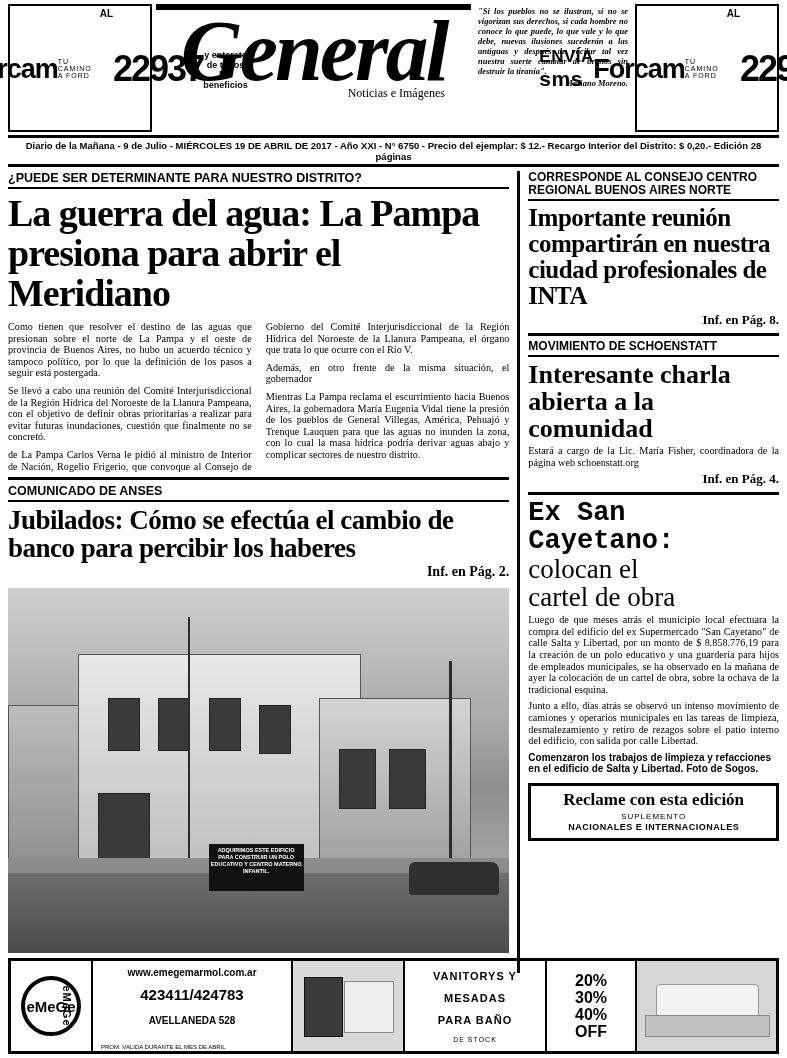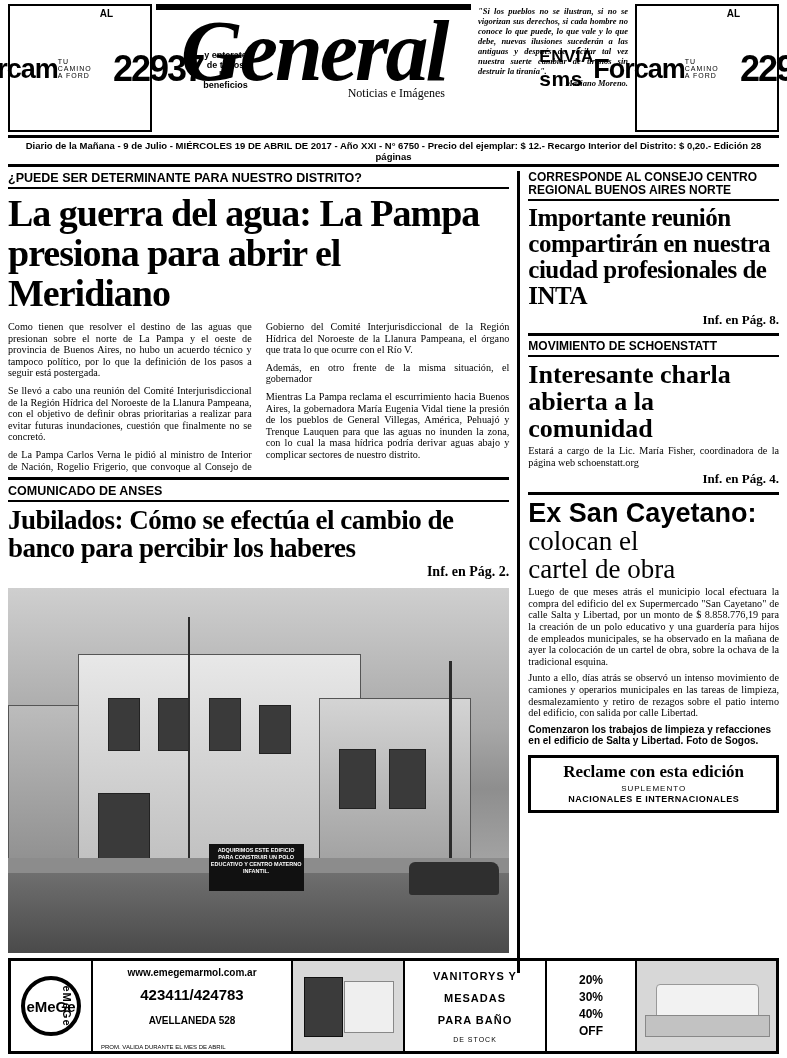--- a/index.html
+++ b/index.html
@@ -60,21 +60,21 @@
 
   .caption{font-family:"Liberation Sans",sans-serif;font-weight:bold;font-size:10px;line-height:11.5px;margin-top:5px;}
 
   
   .rk{font-family:"Liberation Sans",sans-serif;font-weight:bold;font-size:12px;line-height:13px;}
   h2.rhead{font-family:"Liberation Serif",serif;font-weight:bold;font-size:25px;line-height:26px;margin:3px 0 0 0;letter-spacing:-.5px;}
   h2.rhead2{font-family:"Liberation Serif",serif;font-weight:bold;font-size:26px;line-height:27px;margin:3px 0 0 0;}
   .rbody{font-size:10.2px;line-height:11.6px;text-align:justify;margin-top:3px;}
   .rbody p{margin:0 0 5px 0;}
   .rinf{font-family:"Liberation Serif",serif;font-weight:bold;font-size:13px;text-align:right;margin-top:3px;}
-  h2.rbig{font-family:Liberation Sans, sans-serif;font-weight:bold;font-size:27px;line-height:28px;margin:4px 0 0 0;}
+  h2.rbig{font-family:Liberation Mono, monospace;font-weight:bold;font-size:27px;line-height:28px;margin:4px 0 0 0;}
   .rlight{font-family:"Liberation Serif",serif;font-size:27px;line-height:28px;margin:0;}
 
   
   .extra{border:3px solid #000;margin-top:8px;padding:4px 6px 6px 6px;}
   .extra .t1{font-family:"Liberation Serif",serif;font-weight:bold;font-size:17px;text-align:center;}
   .extra .row{display:flex;align-items:center;justify-content:center;gap:4px;margin-top:2px;}
   .extra .sup{font-family:"Liberation Sans",sans-serif;font-size:8px;letter-spacing:1px;}
   .extra .big{font-family:"Liberation Sans",sans-serif;font-weight:bold;font-size:34px;line-height:32px;letter-spacing:-1px;}
   .extra .t2{font-family:"Liberation Sans",sans-serif;font-weight:bold;font-size:9px;text-align:center;letter-spacing:.5px;margin-top:1px;}
 
@@ -83,21 +83,21 @@
   .ba-logo{width:80px;border-right:2px solid #000;display:flex;align-items:center;justify-content:center;position:relative;}
   .ba-logo .ring{width:52px;height:52px;border-radius:50%;border:4px solid #000;display:flex;align-items:center;justify-content:center;font-family:"Liberation Sans",sans-serif;font-weight:bold;font-size:15px;}
   .ba-logo .vert{position:absolute;right:4px;top:50%;transform:translateY(-50%) rotate(90deg);font-family:"Liberation Sans",sans-serif;font-weight:bold;font-size:11px;letter-spacing:1px;}
   .ba-mid{width:200px;border-right:2px solid #000;text-align:center;font-family:"Liberation Sans",sans-serif;padding-top:6px;box-sizing:border-box;}
   .ba-mid .web{font-size:10px;font-weight:bold;}
   .ba-mid .tel{font-size:15px;font-weight:bold;margin-top:8px;}
   .ba-mid .dir{font-size:10px;font-weight:bold;margin-top:12px;}
   .ba-pic{width:110px;border-right:2px solid #000;background:#d9d9d9;position:relative;overflow:hidden;}
   .ba-txt{width:140px;border-right:2px solid #000;font-family:"Liberation Sans",sans-serif;font-size:11px;font-weight:bold;text-align:center;letter-spacing:1px;display:flex;flex-direction:column;align-items:center;justify-content:center;gap:10px;}
   .ba-txt .small{font-size:7px;letter-spacing:1px;font-weight:normal;}
-  .ba-off{width:88px;border-right:2px solid #000;font-family:"Liberation Sans",sans-serif;font-weight:bold;font-size:12px;display:flex;flex-direction:column;align-items:center;justify-content:center;line-height:17px;}
+  .ba-off{width:88px;border-right:2px solid #000;font-family:"Liberation Sans",sans-serif;font-weight:bold;font-size:16px;display:flex;flex-direction:column;align-items:center;justify-content:center;line-height:17px;}
   .ba-last{flex:1;background:#d7d7d7;position:relative;overflow:hidden;}
   .ba-foot{position:absolute;left:90px;bottom:1px;font-family:"Liberation Sans",sans-serif;font-size:6px;}
   .sink{position:absolute;left:14%;top:26%;width:72%;height:40%;background:#f2f2f2;border:1px solid #999;border-radius:4px;}
   .counter{position:absolute;left:6%;bottom:16%;width:88%;height:22%;background:#c2c2c2;border:1px solid #888;}
   .vanity{position:absolute;left:10%;top:18%;width:34%;height:64%;background:#3b3b3b;border:1px solid #111;}
   .vanity2{position:absolute;right:8%;top:22%;width:44%;height:56%;background:#efefef;border:1px solid #888;}
 </style>
 </head>
 <body>
 

